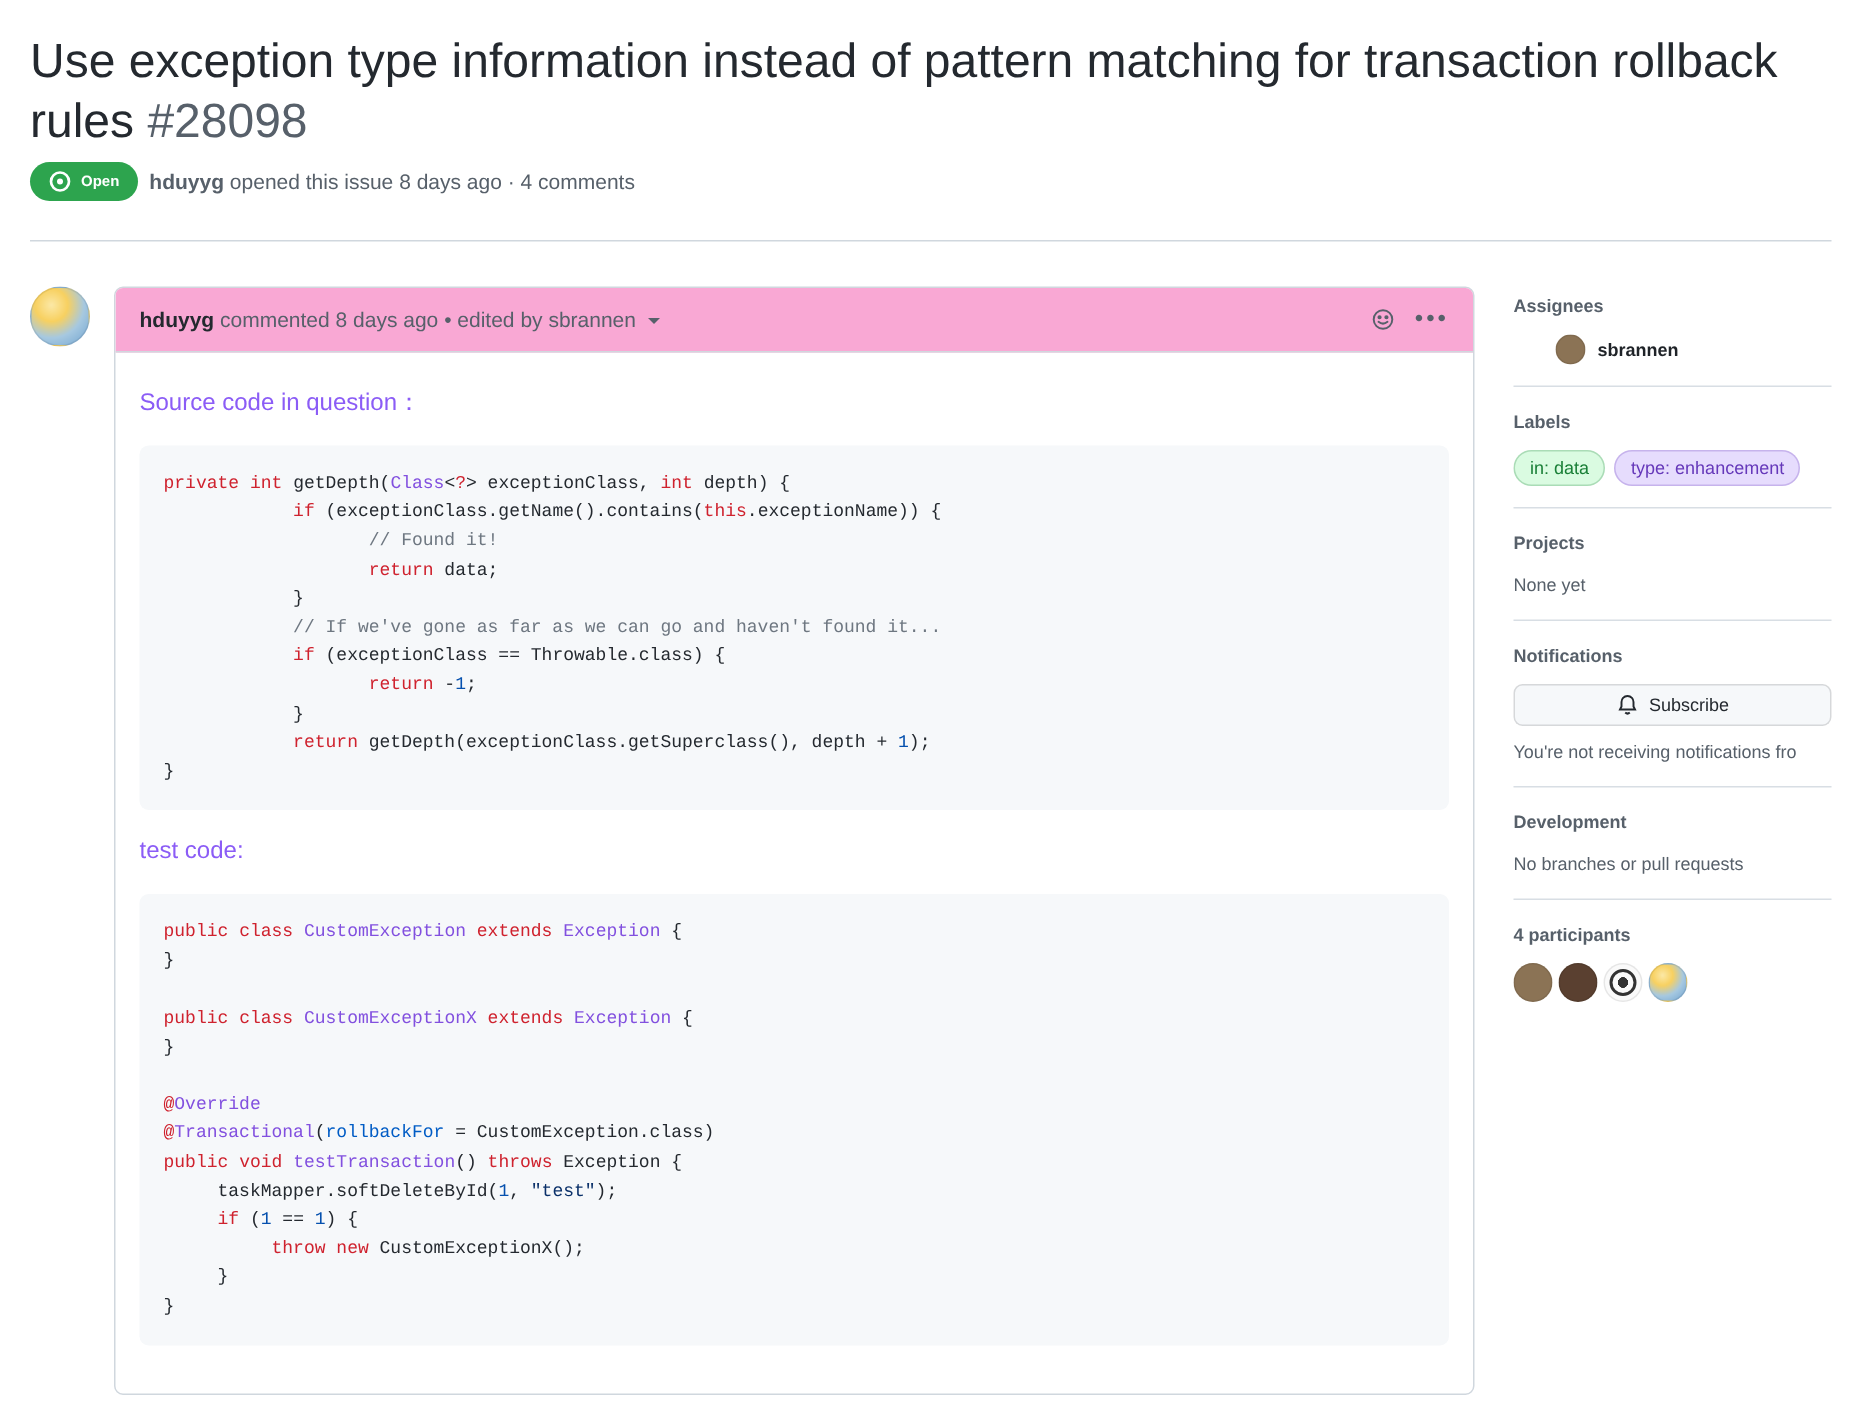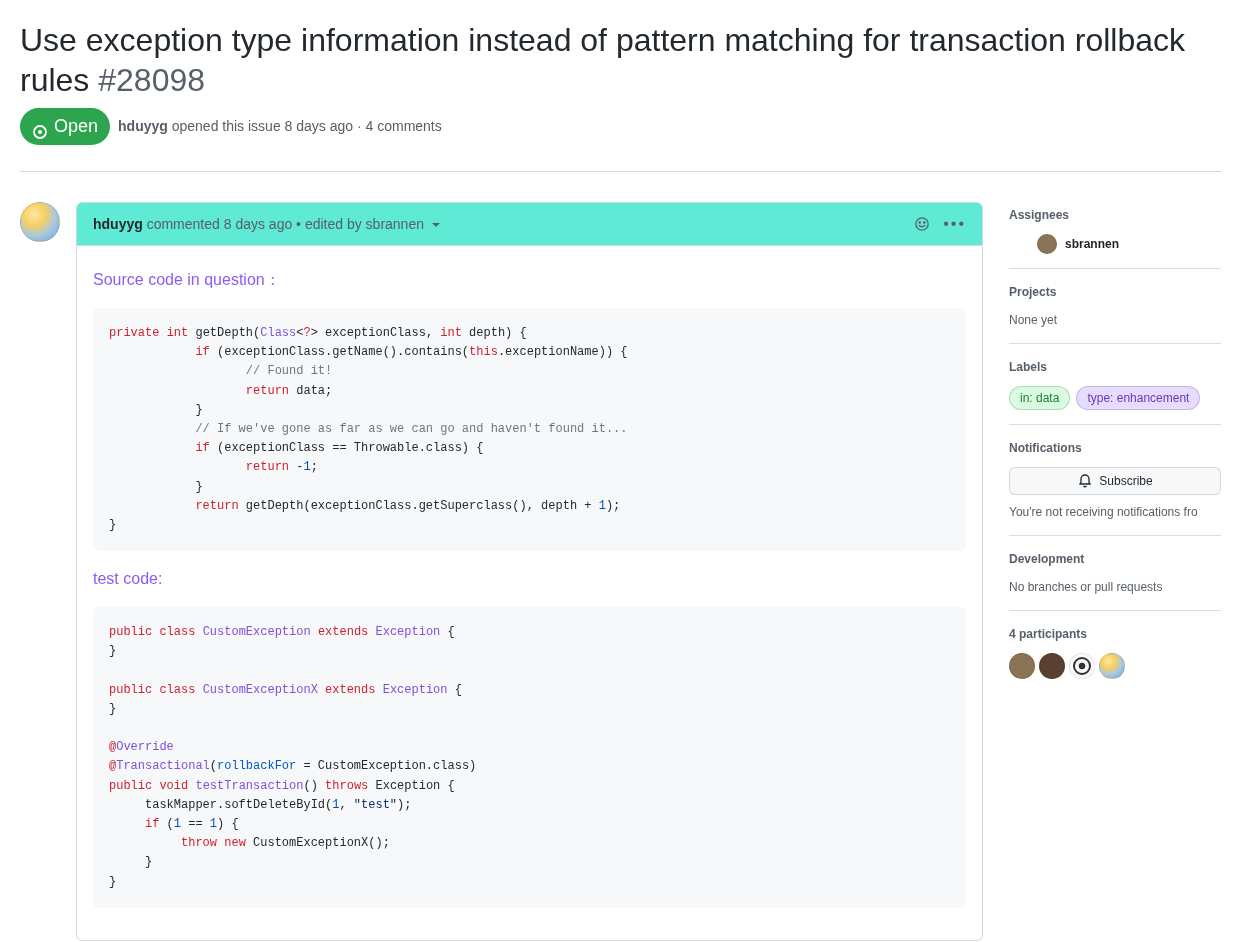--- a/index.html
+++ b/index.html
@@ -16,41 +16,41 @@
   font-weight: 400;
   line-height: 1.25;
   margin-bottom: 8px;
 }
 .issue-number { color: #57606a; font-weight: 300; }
 .meta-row { display: flex; align-items: center; gap: 8px; margin-bottom: 16px; padding-bottom: 10px;}
 .state-open {
   display: inline-flex; align-items: flex-end; gap: 6px;
   background: #2da44e; color: #fff;
   padding: 5px 12px; border-radius: 20px;
-  font-weight: 400; font-size: 18px;
+  font-weight: 700; font-size: 10px;
 }
 .state-open svg { fill: #fff; }
 .meta-text { color: #57606a; }
 .meta-text b { color: #57606a; font-weight: 600; }
 .divider { border-top: 1px solid #d0d7de; margin-bottom: 30px; }
 
 .layout { display: flex; gap: 26px; }
 .main-col { flex: 1; display: flex; gap: 16px; }
 .avatar-col { width: 40px; }
 .avatar {
   width: 40px; height: 40px; border-radius: 50%;
   background: radial-gradient(circle at 35% 30%, #fbe8a6 0%, #f7d060 30%, #a6c8e0 60%, #6fa3d0 100%);
   border: 1px solid rgba(0,0,0,0.08);
 }
 .comment-box {
   flex: 1; border: 1px solid #d0d7de; border-radius: 6px; overflow: hidden;
   position: relative;
 }
 .comment-header {
-  background: #5eead4; border-bottom: 1px solid #d0d7de;
+  background: #f9a8d4; border-bottom: 1px solid #d0d7de;
   padding: 8px 16px; display: flex; align-items: center; justify-content: space-between;
   color: #57606a; font-size: 14px;
 }
 .comment-header b { color: #24292f; font-weight: 600; }
 .comment-header-right { display: flex; align-items: center; gap: 8px; }
 .icon-btn {
   display: inline-flex; align-items: center; justify-content: center;
   width: 26px; height: 26px; border-radius: 6px; cursor: pointer;
   color: #57606a;
 }
@@ -194,30 +194,30 @@
     <div class="sidebar">
       <div class="side-section">
         <div class="side-title">Assignees</div>
         <div class="side-item">
           <div class="small-avatar"></div>
           <span>sbrannen</span>
         </div>
       </div>
 
       <div class="side-section">
-        <div class="side-title">Projects</div>
-        <div class="side-text">None yet</div>
-      </div>
-
-      <div class="side-section">
         <div class="side-title">Labels</div>
         <div class="labels-row">
           <span class="label-pill label-green">in: data</span>
           <span class="label-pill label-purple">type: enhancement</span>
         </div>
+      </div>
+
+      <div class="side-section">
+        <div class="side-title">Projects</div>
+        <div class="side-text">None yet</div>
       </div>
 
 
       <div class="side-section">
         <div class="side-title">Notifications</div>
         <button class="subscribe-btn">
           <svg width="16" height="16" viewBox="0 0 16 16" fill="none" stroke="#24292f" stroke-width="1.3">
               <path d="M8 2 C5.5 2 4 4 4 6 V9 L3 11 H13 L12 9 V6 C12 4 10.5 2 8 2 Z"></path>
               <path d="M6.5 13 Q8 14.5 9.5 13"></path>
             </svg>

